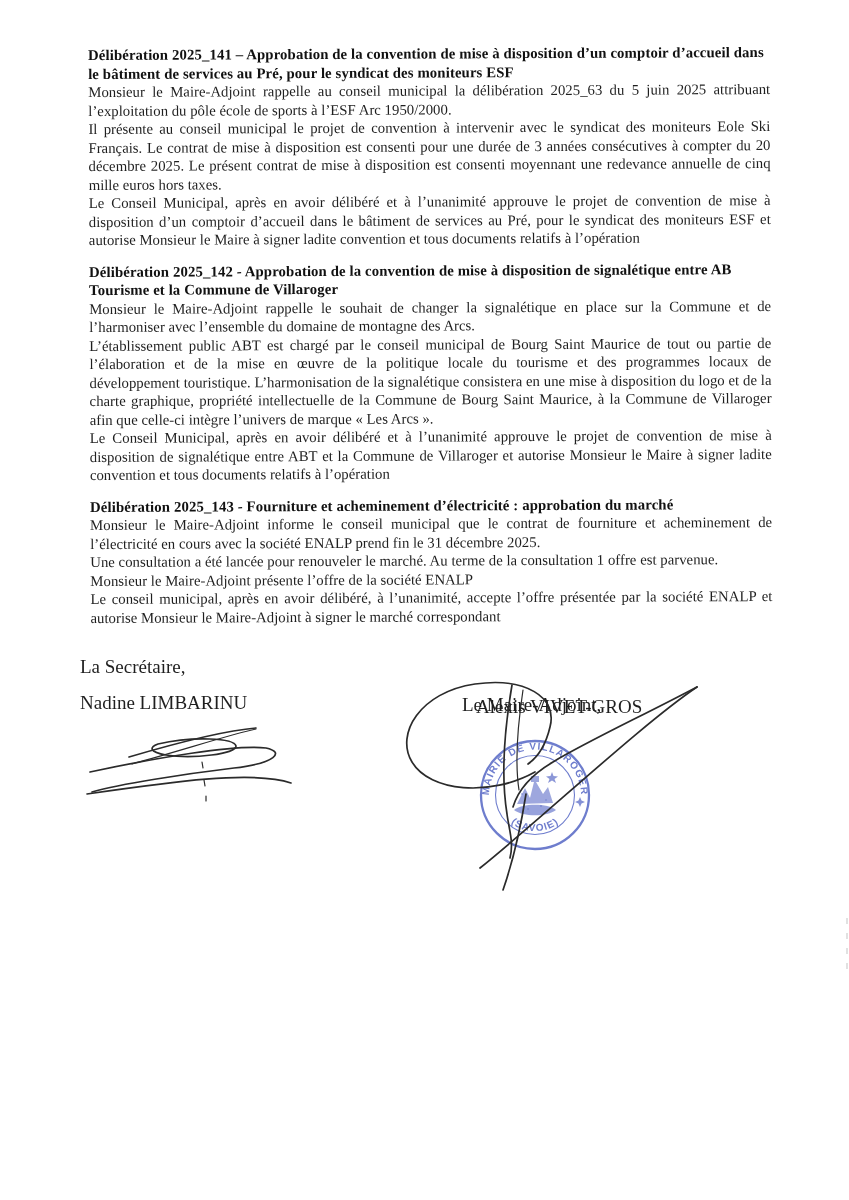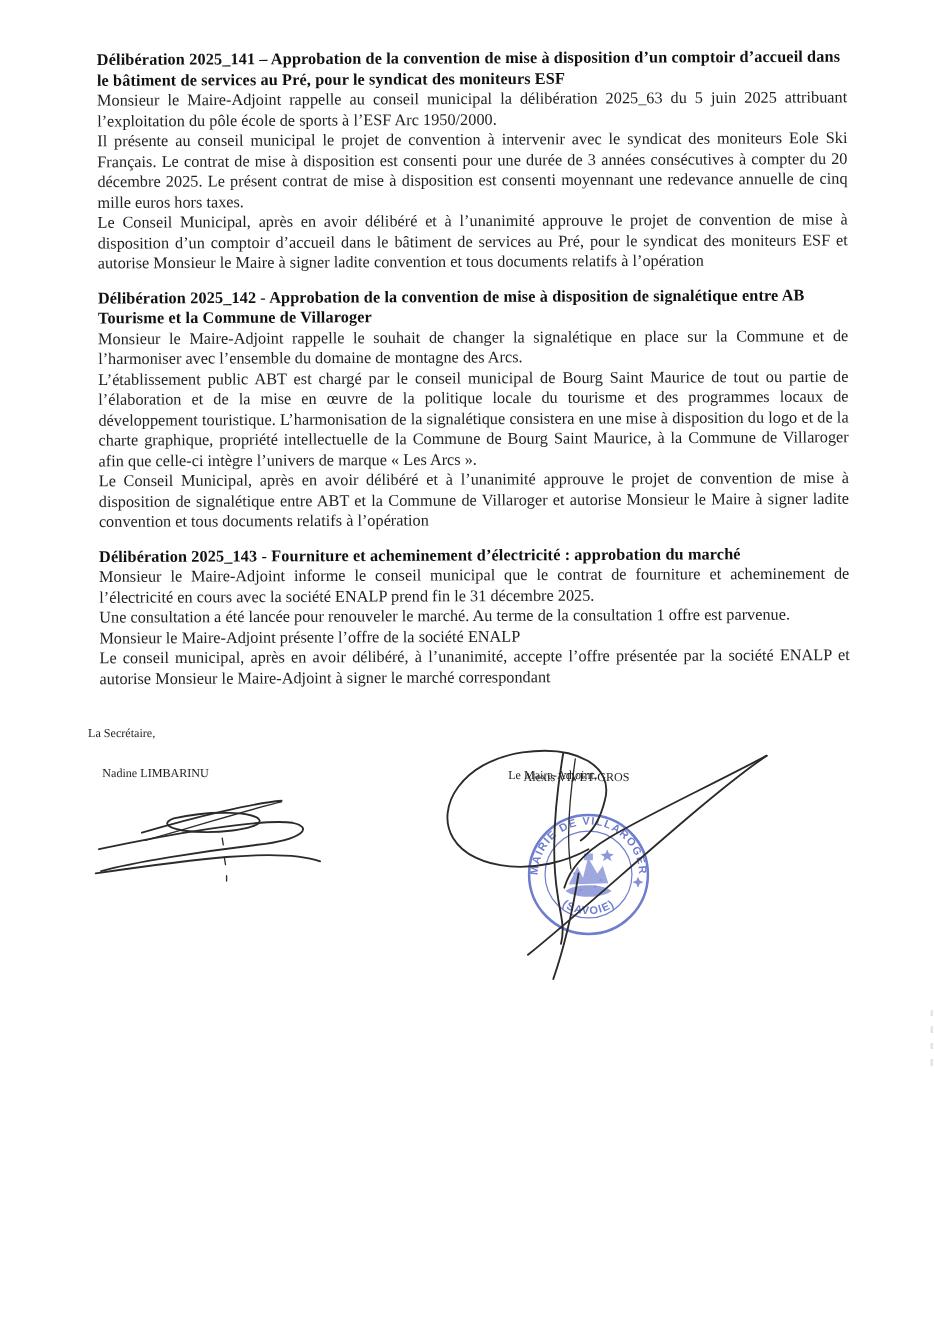--- a/index.html
+++ b/index.html
@@ -32,21 +32,21 @@
     letter-spacing:0.1px;
   }
   .para{
     margin:0;
     font-size:14.8px;line-height:18.5px;
     text-align:justify;
     text-justify:inter-word;
   }
   .sig-label{
     position:absolute;
-    font-size:11px;line-height:18px;
+    font-size:19px;line-height:18px;
     white-space:nowrap;
   }
   .sig-svg{position:absolute;}
   .sig-svg path{
     fill:none;
     stroke:var(--signature_ink);
     stroke-width:1.7;
     stroke-linecap:round;
     stroke-linejoin:round;
   }
@@ -96,21 +96,21 @@
       <div class="heading">Délibération 2025_143 - Fourniture et acheminement d’électricité : approbation du marché</div>
       <p class="para">Monsieur le Maire-Adjoint informe le conseil municipal que le contrat de fourniture et acheminement de l’électricité en cours avec la société ENALP prend fin le 31 décembre 2025.</p>
       <p class="para">Une consultation a été lancée pour renouveler le marché. Au terme de la consultation 1 offre est parvenue.</p>
       <p class="para">Monsieur le Maire-Adjoint présente l’offre de la société ENALP</p>
       <p class="para">Le conseil municipal, après en avoir délibéré, à l’unanimité, accepte l’offre présentée par la société ENALP et autorise Monsieur le Maire-Adjoint à signer le marché correspondant</p>
     </section>
 
   </div>
 
   <div class="sig-label" style="left:80px;top:658px;">La Secrétaire,</div>
-  <div class="sig-label" style="left:93px;top:694px;">Nadine LIMBARINU</div>
+  <div class="sig-label" style="left:80px;top:694px;">Nadine LIMBARINU</div>
   <div class="sig-label" style="left:462px;top:660px;margin-top:36px;">Le Maire-Adjoint,</div>
   <div class="sig-label" style="left:476px;top:698px;">Alexis VIVET-GROS</div>
 
   <svg class="stamp-svg" width="130" height="130" viewBox="0 0 130 130">
     <defs>
       <path id="stamp-arc-top" d="M 21,79 A 46,46 0 1 1 109,79"></path>
       <path id="stamp-arc-bottom" d="M 31,83 A 41,41 0 0 0 99,83"></path>
     </defs>
     <circle class="stamp-ring" cx="65" cy="65" r="54" stroke-width="2.3"></circle>
     <circle class="stamp-ring" cx="65" cy="65" r="39.5" stroke-width="1.1"></circle>

